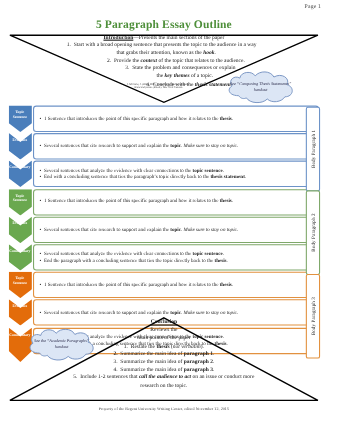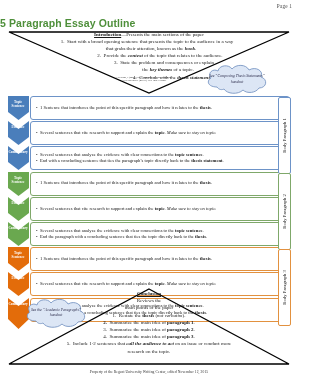--- a/index.html
+++ b/index.html
@@ -4,23 +4,23 @@
 <style>
   html,body{margin:0;padding:0;background:#ffffff;}
   body{width:298px;height:386px;position:relative;overflow:hidden;
        font-family:"Liberation Serif", serif;color:#1a1a1a;}
 
   .page{position:absolute;inset:0;width:298px;height:386px;background:#fff;}
 
   
   .page-num{position:absolute;right:6px;top:3px;font-size:5.2px;color:#4a4a4a;
             font-family:"Liberation Serif",serif;letter-spacing:.2px;}
-  .title{position:absolute;left:0;right:0;top:17px;
+  .title{position:absolute;left:0;right:0;top:17px;text-align:center;
          font-size:10.5px;font-weight:bold;color:#4e8f3a;
-         font-family:Liberation Sans, sans-serif;letter-spacing:.1px;}
+         font-family:Liberation Serif, serif;letter-spacing:.1px;}
 
   
   .intro-wrap{position:absolute;left:8px;top:31px;width:282px;height:63px;}
   .intro-svg{position:absolute;left:0;top:0;}
   .intro-text{position:absolute;left:0;top:0;width:282px;height:52px;
               text-align:center;font-size:5px;line-height:7.1px;}
   .intro-text .hd{font-weight:bold;text-decoration:underline;}
   .intro-text .b{font-weight:bold;font-style:italic;}
   .intro-l{display:block;white-space:nowrap;}
   .l1{margin-left:0px;}

